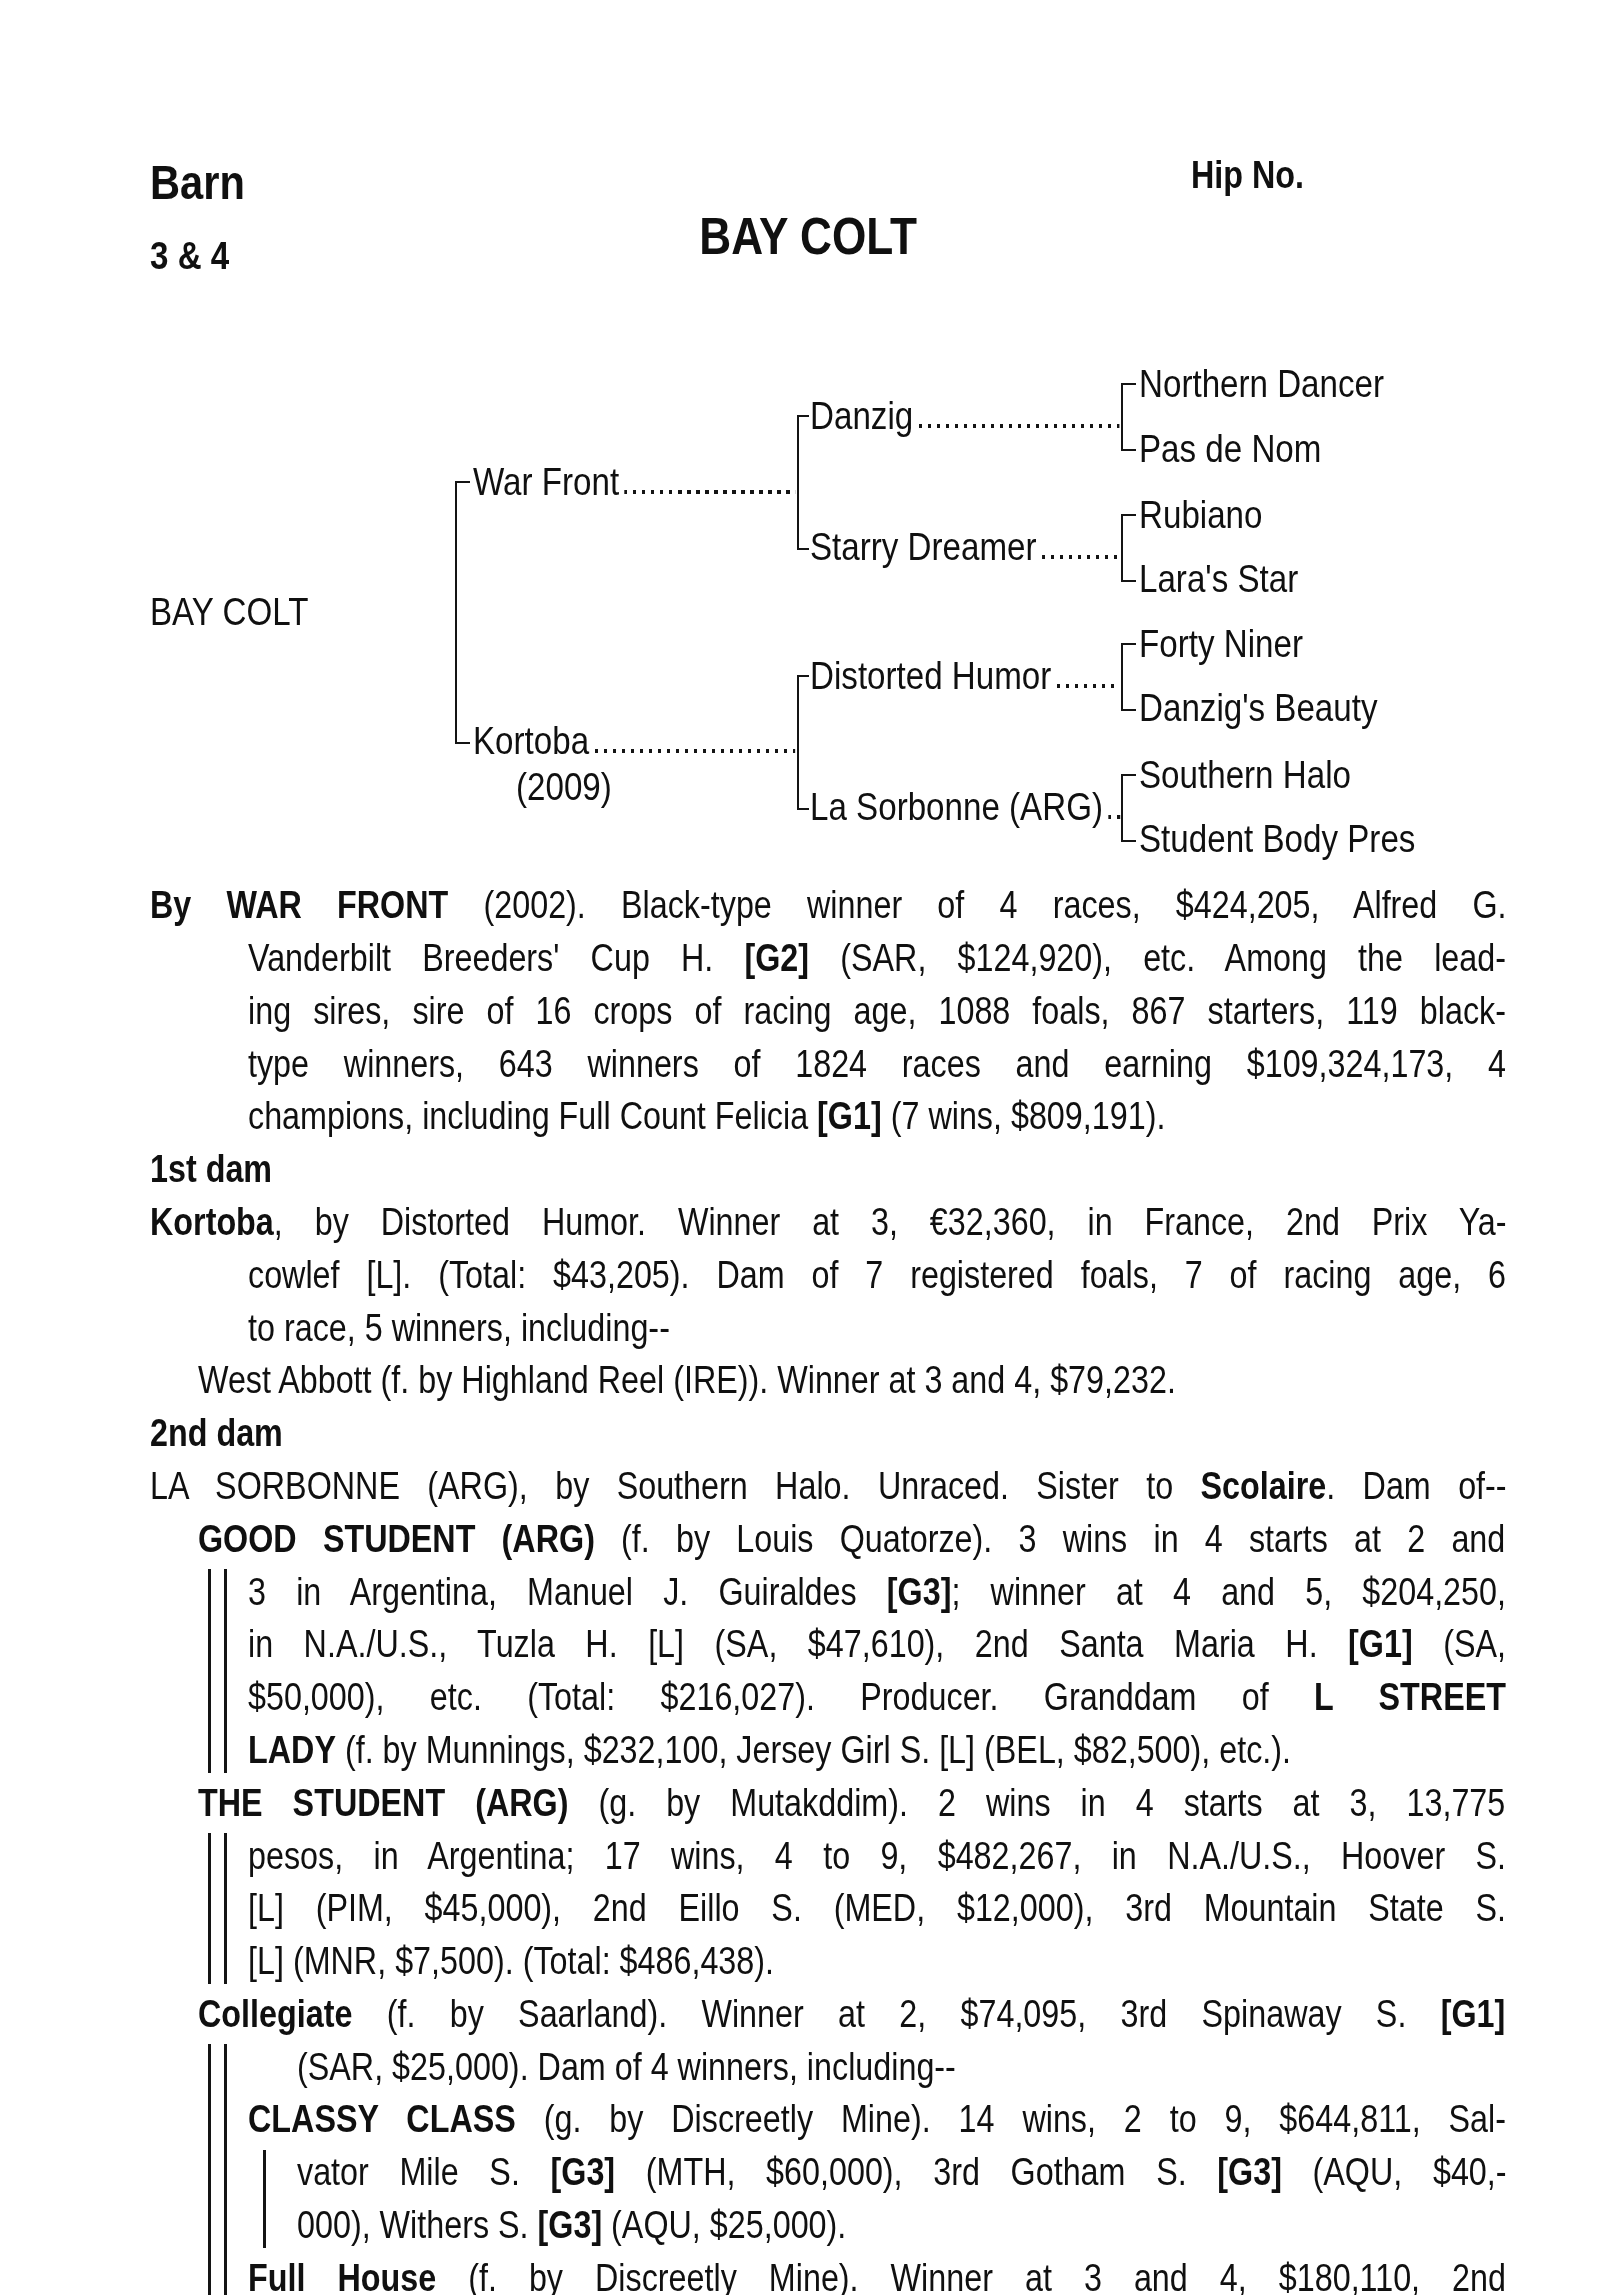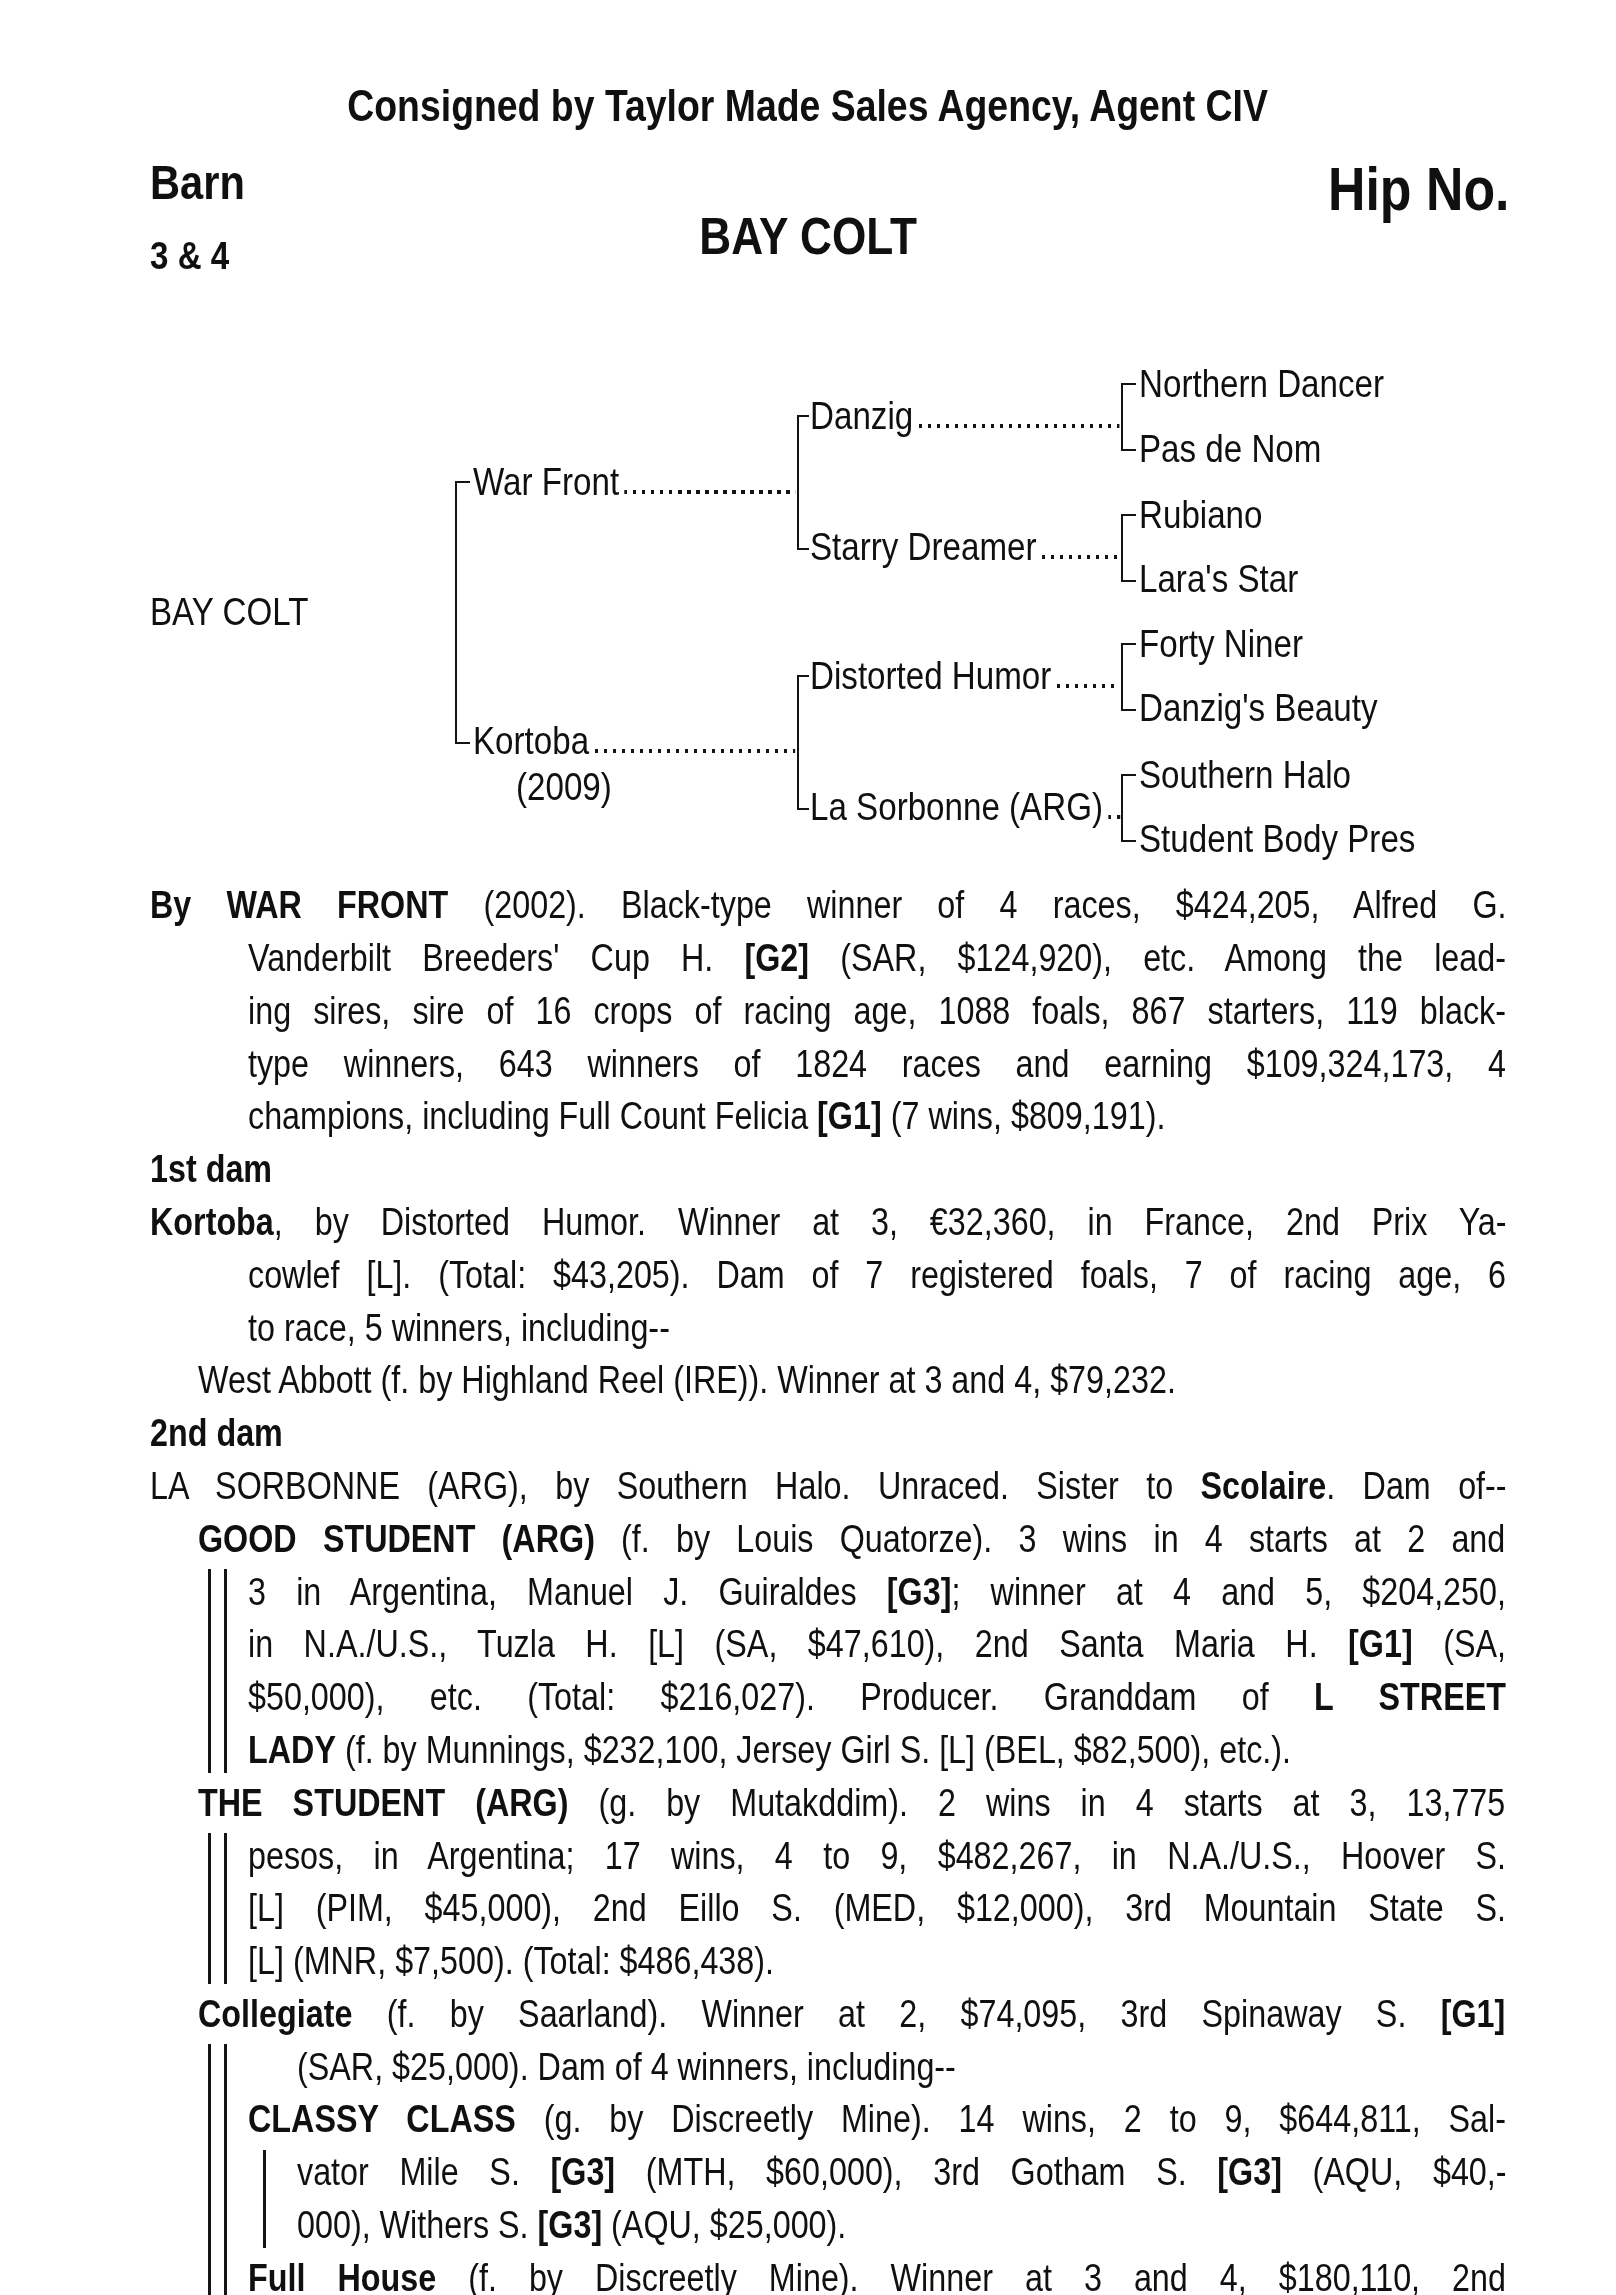--- a/index.html
+++ b/index.html
@@ -7,21 +7,21 @@
        font-family:"Liberation Sans", sans-serif;}
   .page{position:relative;width:1616px;height:3227px;background:#fff;overflow:hidden;}
   .abs{position:absolute;}
   
   .sx{display:inline-block;transform:scaleX(0.85);transform-origin:0 50%;white-space:nowrap;}
   .sxc{transform-origin:50% 50%;}
   .sxr{transform-origin:100% 50%;}
   .consignor{left:0;width:1616px;top:81px;text-align:center;font-weight:700;font-size:44px;}
   .barn-label{left:150px;top:154px;font-weight:700;font-size:49px;}
   .barn-value{left:150px;top:234px;font-weight:700;font-size:39px;}
-  .hip-label{left:1171px;width:338px;top:154px;text-align:right;font-weight:700;font-size:61px;}
+  .hip-label{left:1171px;width:338px;top:154px;font-weight:700;font-size:38px;}
   .hip-value{left:1171px;width:338px;top:233px;text-align:right;font-weight:700;font-size:53px;}
   .title{left:0;width:1616px;top:206px;text-align:center;font-weight:700;font-size:52px;}
   .foaled{left:0;width:1616px;top:274px;text-align:center;font-weight:700;font-size:44px;}
   
   .pn{position:absolute;display:flex;align-items:flex-end;transform:scaleX(0.85);transform-origin:0 50%;}
   .pn .nm{font-size:39px;line-height:46px;white-space:nowrap;}
   .dots{flex:1 0 13.8px;height:3.7px;margin:0 1.8px 11px 6.4px;
         background-image:repeating-linear-gradient(90deg,#141414 0 3.7px,transparent 3.7px 10.6px);}
   .bk{position:absolute;border-left:2.3px solid #141414;border-top:2.3px solid #141414;border-bottom:2.3px solid #141414;}
   .sub{position:absolute;font-size:39px;line-height:46px;transform:scaleX(0.85);transform-origin:0 50%;white-space:nowrap;}
@@ -31,23 +31,20 @@
   .bl.jl{text-align-last:justify;}
   .bl.nl{text-align-last:left;}
   .bl .b{font-weight:700;}
   .ubar{position:absolute;width:3.2px;background:#141414;}
 </style>
 </head>
 <body>
 
 <div class="page">
 
-  <div class="abs consignor">
-    <span class="sx sxc">Consigned by Taylor Made Sales Agency, Agent CIV</span>
-  </div>
 
   <div class="abs barn-label">
     <span class="sx">Barn</span>
   </div>
   <div class="abs barn-value">
     <span class="sx">3 &amp; 4</span>
   </div>
 
   <div class="abs hip-label">
     <span class="sx sxr">Hip No.</span>

